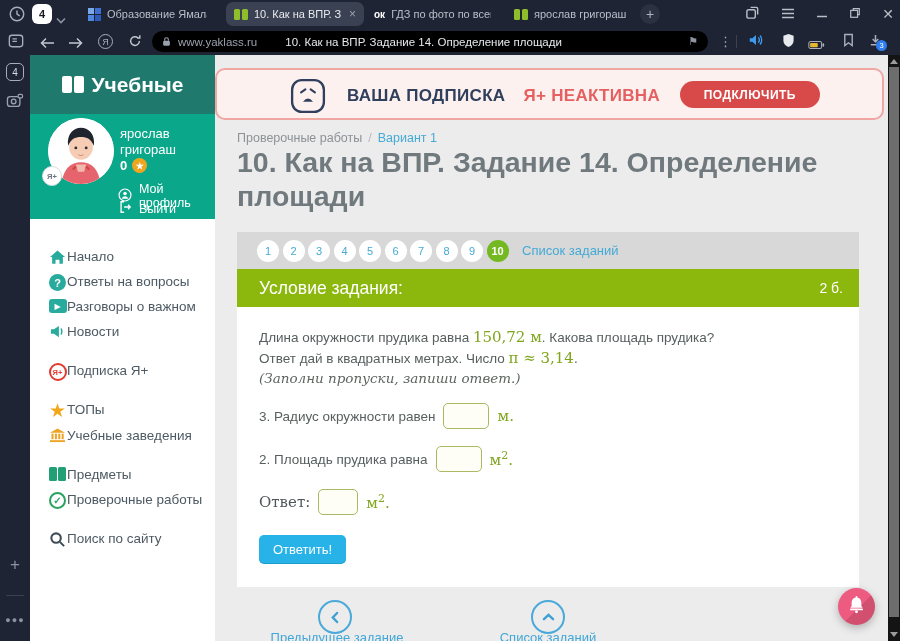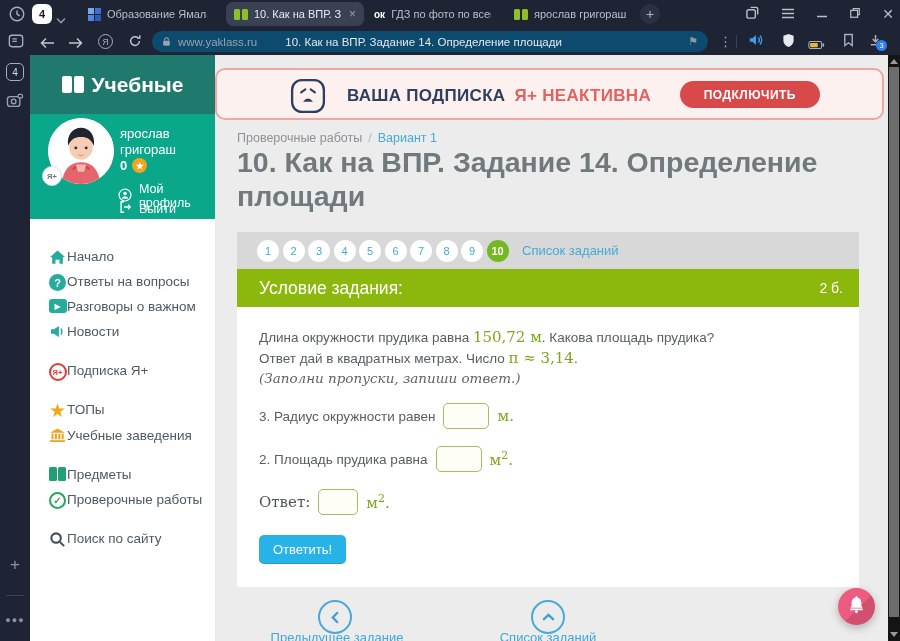--- a/index.html
+++ b/index.html
@@ -22,21 +22,21 @@
   .fav-book { width:14px; height:11px; display:flex; gap:1.5px; flex:none; }
   .fav-book i { flex:1; background:#8fbe2b; border-radius:1.5px; }
   .fav-ok { color:#fff; font-weight:bold; font-size:10px; flex:none; }
   .newtab { position:absolute; left:640px; top:4px; width:20px; height:20px; border-radius:50%; background:#2b3142;
             color:#aeb4c0; font-size:14px; display:flex; align-items:center; justify-content:center; }
   .winctl { position:absolute; right:6px; top:4px; display:flex; gap:21px; align-items:center; height:20px; color:#b9bec8;}
   .winctl .x { font-size:14px; }
 
   .addressbar { position:absolute; left:0; top:28px; width:900px; height:27px; background:#1e2433; }
   .addressbar .ic { position:absolute; top:5px; }
-  .urlpill { position:absolute; left:152px; top:3px; width:556px; height:21px; background:#0c4a6e; border-radius:11px;
+  .urlpill { position:absolute; left:152px; top:3px; width:556px; height:21px; background:#000000; border-radius:11px;
              display:flex; align-items:center; padding:0 10px; }
   .urlpill .url { color:#9aa1ad; font-size:11.5px; margin-left:7px; }
   .urlpill .ptitle { color:#e6e8ec; font-size:11.5px; margin-left:28px; white-space:nowrap; overflow:hidden; }
   .urlpill .flag { position:absolute; right:10px; color:#8f96a3; font-size:11px; }
   .abicon { color:#aab0bc; font-size:13px; }
   .vdiv { position:absolute; left:736px; top:7px; width:1px; height:13px; background:#3a4152; }
   .dlbadge { position:absolute; left:8px; top:7px; width:11px; height:11px; border-radius:50%; background:#2f7ef0;
              color:#fff; font-size:7.5px; display:flex; align-items:center; justify-content:center; }
   .ya-circle { width:15px; height:15px; border-radius:50%; border:1.4px solid #a7adba; color:#a7adba; font-size:9px;
                display:flex; align-items:center; justify-content:center; }
@@ -81,21 +81,21 @@
   .ic-books { display:flex; gap:1.5px; }
   .ic-books i { width:8px; height:14px; background:#219f75; border-radius:1.5px; }
   .ic-check { width:17px; height:17px; border-radius:50%; border:2px solid #27a35f; color:#27a35f; font-size:10px;
               font-weight:bold; display:flex; align-items:center; justify-content:center; }
 
   
   .banner { position:absolute; left:185px; top:13px; width:669px; height:52px; background:#fdf1f0;
             border:2px solid #f0a6a2; border-radius:10px; z-index:1; }
   .sadic { position:absolute; left:73px; top:8px; }
   .bmsg { position:absolute; left:130px; top:16px; font-size:17px; font-weight:bold; color:#2f3f5c; letter-spacing:.3px; white-space:nowrap;}
-  .bmsg .hl { color:#e56060; margin-left:9px; }
+  .bmsg .hl { color:#e56060; margin-left:18px; }
   .bbtn { position:absolute; right:62px; top:11px; height:27px; padding:0 24px; background:#d84a4a; border:none;
           border-radius:15px; color:#fff; font-size:12px; font-weight:bold; letter-spacing:.5px;
           display:flex; align-items:center; font-family:"Liberation Sans",sans-serif; }
 
   .breadcrumb { position:absolute; left:207px; top:76px; font-size:12.5px; color:#8d9297; }
   .breadcrumb .sep { color:#b5b9bd; margin:0 6px; }
   .breadcrumb .lnk { color:#45aad6; }
   .ptitle-big { position:absolute; left:207px; top:90px; width:620px; font-size:28.5px; line-height:34px; color:#70797d; }
 
   

